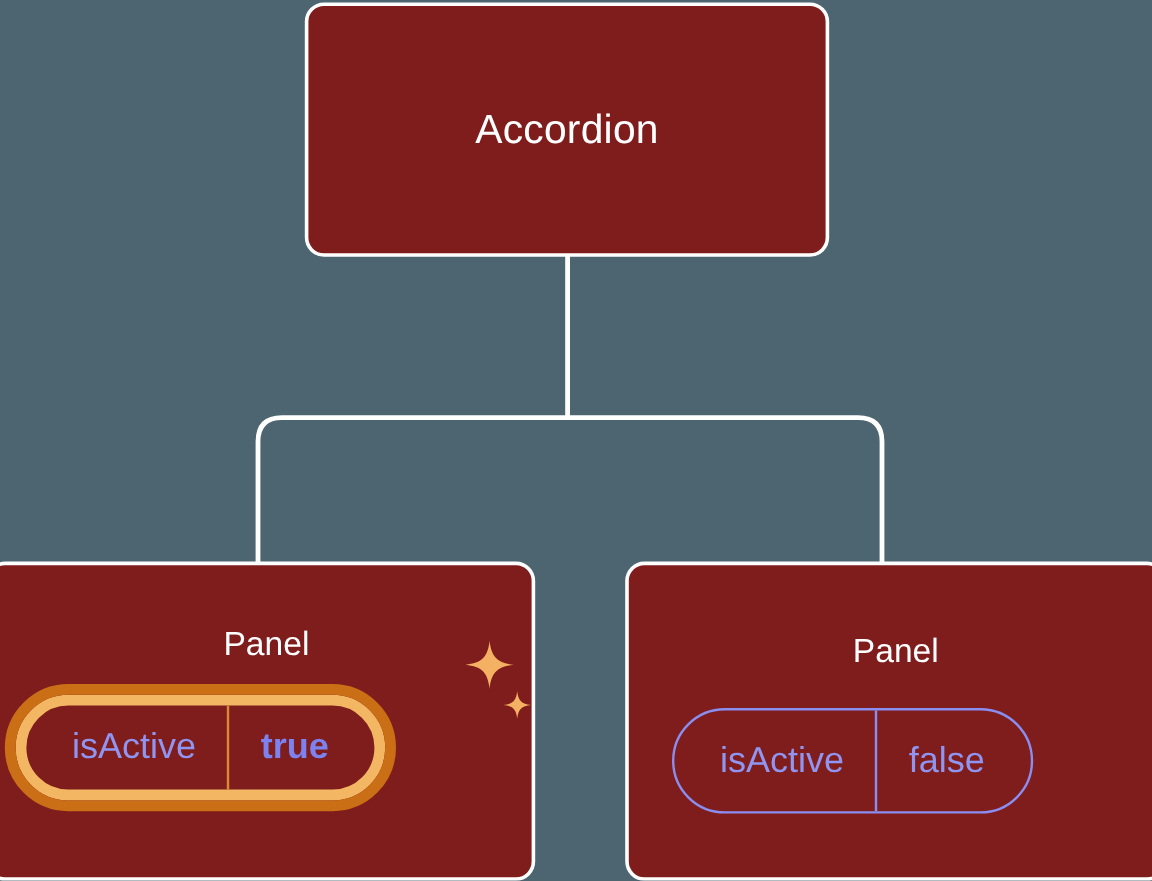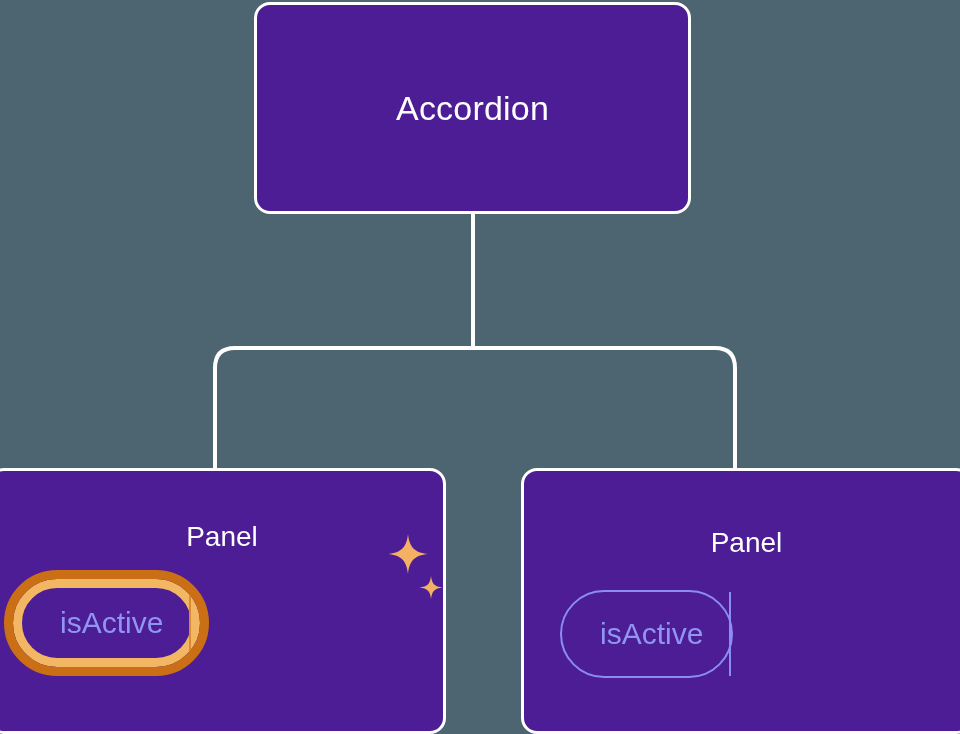--- a/index.html
+++ b/index.html
@@ -32,21 +32,21 @@
     width: 960px;
     height: 734px;
     z-index: 1;
     pointer-events: none;
   }
 
   
   .node {
     position: absolute;
     z-index: 2;
-    background: #4c1d95;
+    background: #7f1d1d;
     border: 3px solid #ffffff;
     border-radius: 16px;
     box-sizing: border-box;
   }
 
   
   #node-accordion {
     left: 254px;
     top: 2px;
     width: 437px;
@@ -183,36 +183,38 @@
   </div>
 
   <div class="node panel-node" id="node-panel-0">
 
     <div class="panel-title">Panel</div>
 
     <div class="pill-wrap" id="pill-wrap-0">
       <div class="pill highlight">
         <span class="pill-key">isActive</span>
         <span class="pill-divider"></span>
+        <span class="pill-val">true</span>
       </div>
     </div>
   </div>
 
   <svg class="sparkles" id="sparkles-0" viewBox="0 0 62 76">
     <path d="M 22 0 C 23.5 13.5 28.5 18.5 42 20 C 28.5 21.5 23.5 26.5 22 40
              C 20.5 26.5 15.5 21.5 2 20 C 15.5 18.5 20.5 13.5 22 0 Z" fill="#f5b163"></path>
     <path d="M 45 42 C 46 50 48.5 52.5 56.5 53.5 C 48.5 54.5 46 57 45 65
              C 44 57 41.5 54.5 33.5 53.5 C 41.5 52.5 44 50 45 42 Z" fill="#f5b163"></path>
   </svg>
 
   <div class="node panel-node" id="node-panel-1">
 
     <div class="panel-title">Panel</div>
 
     <div class="pill-wrap" id="pill-wrap-1">
       <div class="pill plain">
         <span class="pill-key">isActive</span>
         <span class="pill-divider"></span>
+        <span class="pill-val">false</span>
       </div>
     </div>
   </div>
 
 </div>
 
 </body></html>

